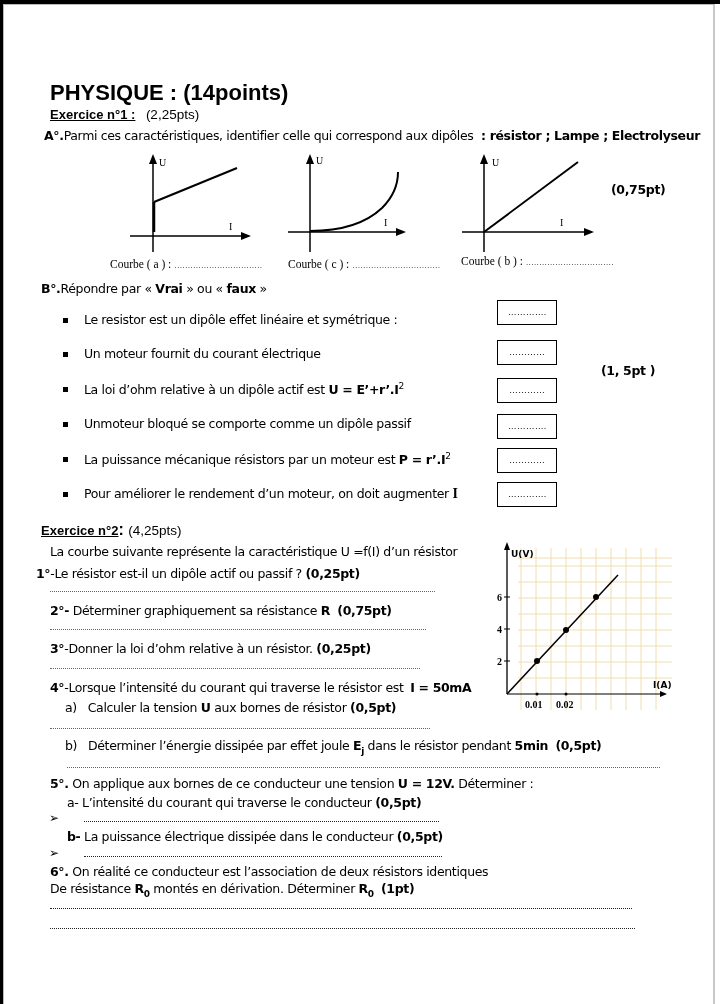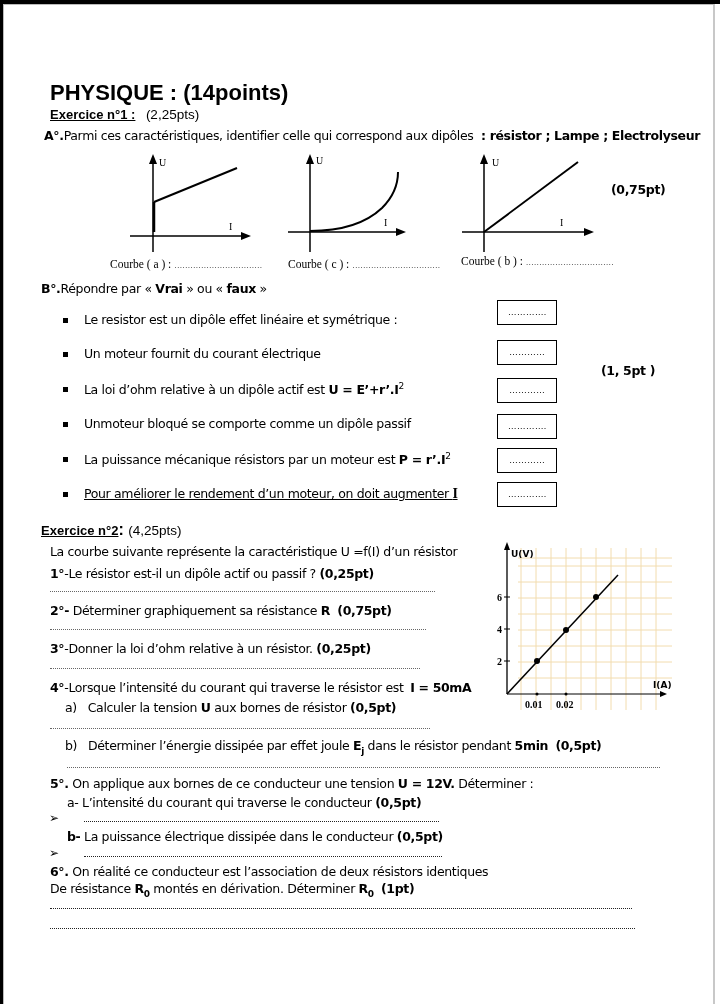--- a/index.html
+++ b/index.html
@@ -123,33 +123,33 @@
 <div class="abs txt" style="left:84px; top:416px;">Unmoteur bloqué se comporte comme un dipôle passif</div>
 <div class="answer-box" style="left:497px; top:414px;">………….</div>
 
 <div class="bullet" style="left:63px; top:457px;"></div>
 <div class="abs txt" style="left:84px; top:451px;">
   <span>La puissance mécanique résistors par un moteur est </span><span class="b">P = r’.I</span><sup>2</sup>
 </div>
 <div class="answer-box" style="left:497px; top:448px;">…………</div>
 
 <div class="bullet" style="left:63px; top:492px;"></div>
-<div class="abs txt" style="left:84px; top:486px;text-decoration:underline;">
+<div class="abs txt" style="left:84px; top:486px;">
   <span>Pour améliorer le rendement d’un moteur, on doit augmenter </span><span class="b" style="font-family:'Liberation Serif',serif; font-size:14px;">I</span>
 </div>
 <div class="answer-box" style="left:497px; top:482px;">………….</div>
 
 <div class="abs" style="left:41px; top:521px;">
   <span class="ex-title">Exercice n°2</span><span style="font-weight:bold; font-size:16px;">:</span>
   <span class="pts">(4,25pts)</span>
 </div>
 
 <div class="abs txt" style="left:50px; top:544px;">La courbe suivante représente la caractéristique U =f(I) d’un résistor</div>
 
-<div class="abs txt" style="left:50px; top:566px;">
+<div class="abs txt" style="left:36px; top:566px;">
   <span class="b">1°</span><span>-Le résistor est-il un dipôle actif ou passif ? </span><span class="b">(0,25pt)</span>
 </div>
 <div class="dotline" style="left:50px; top:590px; width:385px;"></div>
 
 <div class="abs txt" style="left:50px; top:603px;">
   <span class="b">2°-</span><span> Déterminer graphiquement sa résistance </span><span class="b">R</span>&nbsp;&nbsp;<span class="b">(0,75pt)</span>
 </div>
 <div class="dotline" style="left:50px; top:628px; width:376px;"></div>
 
 <div class="abs txt" style="left:50px; top:641px;">

